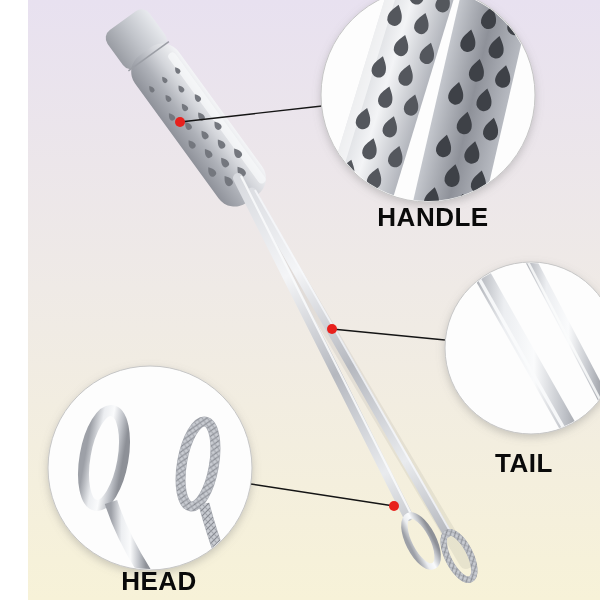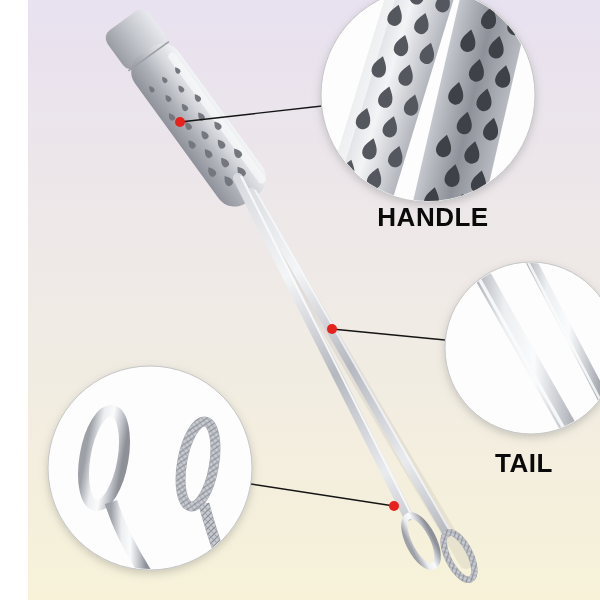--- a/index.html
+++ b/index.html
@@ -217,13 +217,14 @@
         <ellipse cx="170" cy="464" rx="16" ry="43" fill="none" stroke="#a9acb3" stroke-width="10"></ellipse>
         <ellipse cx="170" cy="464" rx="16" ry="43" fill="none" stroke="url(#knurl)" stroke-width="9"></ellipse>
       </g>
       <path d="M176,504 C182,528 190,550 197,570" stroke="#a9acb3" stroke-width="11" fill="none"></path>
       <path d="M176,504 C182,528 190,550 197,570" stroke="url(#knurl)" stroke-width="10" fill="none"></path>
     </g>
   </svg>
 
   <div class="callout-label label-handle">HANDLE</div>
   <div class="callout-label label-tail">TAIL</div>
+  <div class="callout-label label-head">HEAD</div>
 </div>
 
 </body></html>

